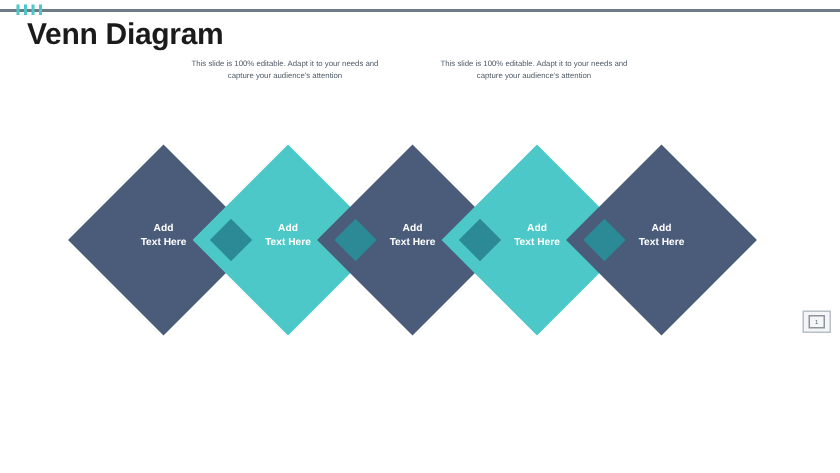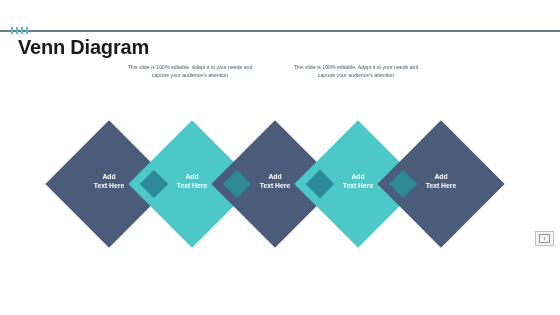--- a/index.html
+++ b/index.html
@@ -9,21 +9,20 @@
   }
   body {
     font-family: "Liberation Sans", sans-serif;
   }
   #slide {
     position: relative;
     width: 560px;
     height: 227px;
     background: #ffffff;
     overflow: hidden;
-    margin-top: 24px;
   }
 
   
   #top-rule {
     position: absolute;
     left: 0;
     top: 6px;
     width: 560px;
     height: 2px;
     background: #6e7a86;

